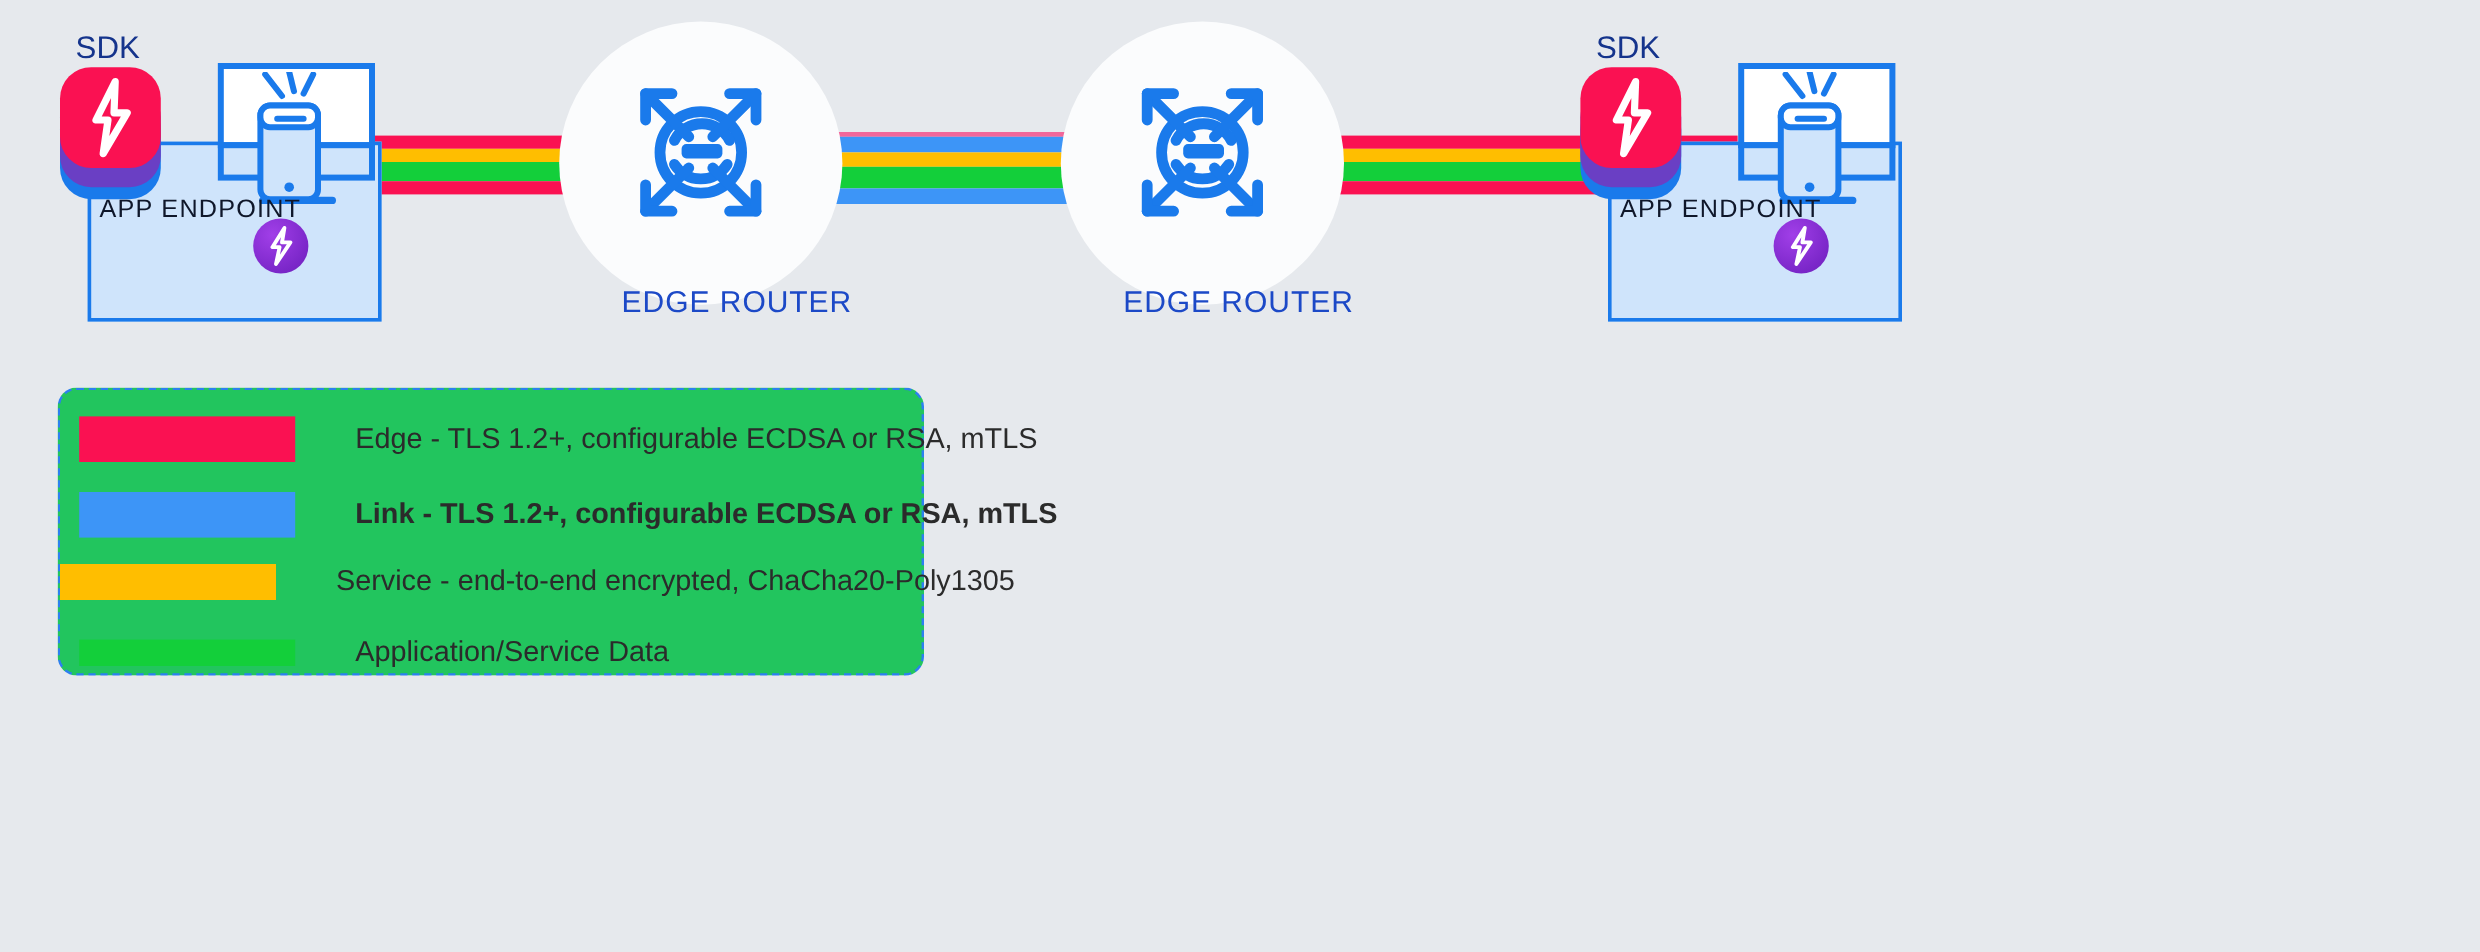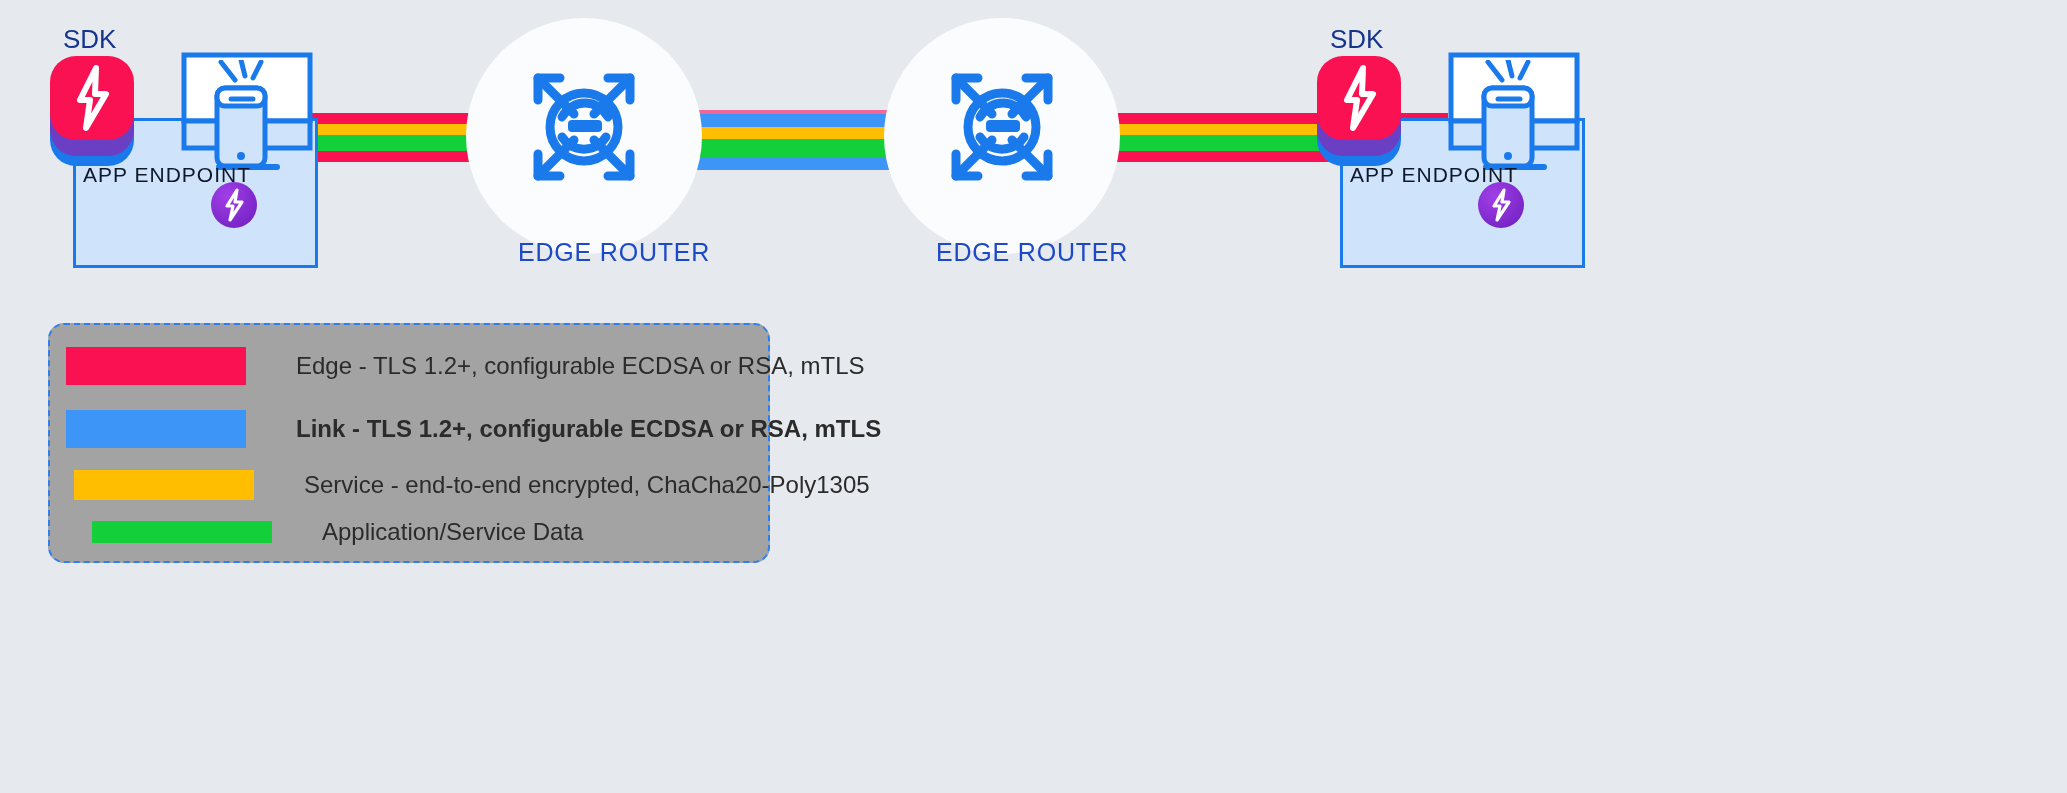--- a/index.html
+++ b/index.html
@@ -61,21 +61,21 @@
 
   
   .router-circle{
     position:absolute;width:236px;height:236px;border-radius:50%;
     background:#fbfcfd;
   }
 
   
   .legend{
     position:absolute;
-    background:#a3a3a3;
+    background:#22c55e;
     border:2px dashed #2d7ff0;
     border-radius:16px;
     box-sizing:border-box;
   }
   .legend-row{position:absolute;display:flex;align-items:center;}
   .swatch{width:180px;height:38px;flex:0 0 auto;}
   .legend-text{
     margin-left:50px;
     color:#2b2b2b;
     font-size:24px;
@@ -224,24 +224,24 @@
     <div class="legend-row" style="left:16px;top:22px;">
       <div class="swatch" style="background:#fa1152;"></div>
       <div class="legend-text">Edge - TLS 1.2+, configurable ECDSA or RSA, mTLS</div>
     </div>
 
     <div class="legend-row" style="left:16px;top:85px;font-weight:bold;">
       <div class="swatch" style="background:#3d95f7;"></div>
       <div class="legend-text">Link - TLS 1.2+, configurable ECDSA or RSA, mTLS</div>
     </div>
 
-    <div class="legend-row" style="left:24px;top:145px;">
+    <div class="legend-row" style="left:0;top:145px;">
       <div class="swatch" style="background:#ffbe00;height:30px;"></div>
       <div class="legend-text">Service - end-to-end encrypted, ChaCha20-Poly1305</div>
     </div>
 
-    <div class="legend-row" style="left:16px;top:193px;margin-left:26px;">
+    <div class="legend-row" style="left:16px;top:205px;">
       <div class="swatch" style="background:#13cf3a;height:22px;"></div>
       <div class="legend-text">Application/Service Data</div>
     </div>
   </div>
 
 </div>
 
 </body></html>

